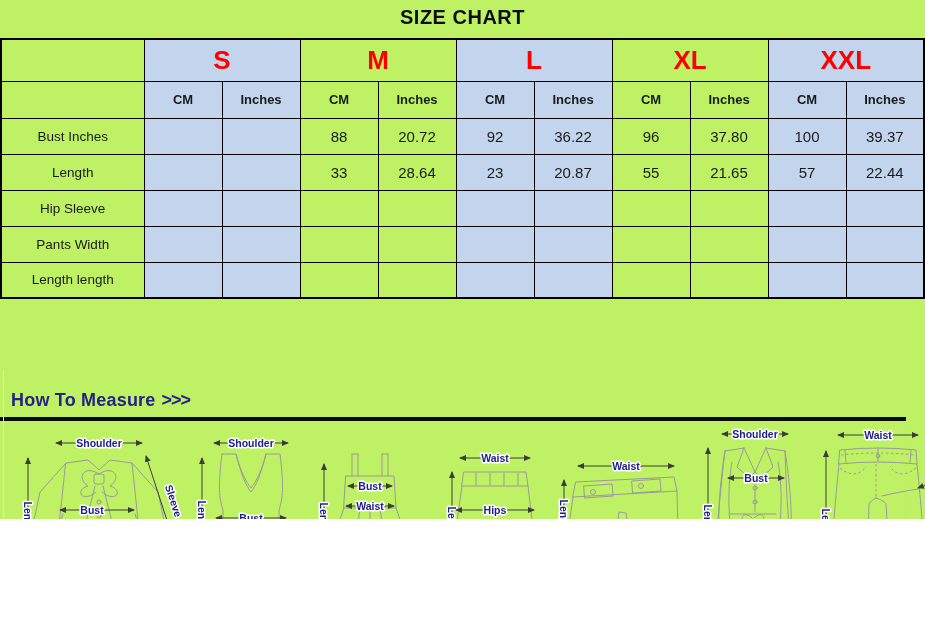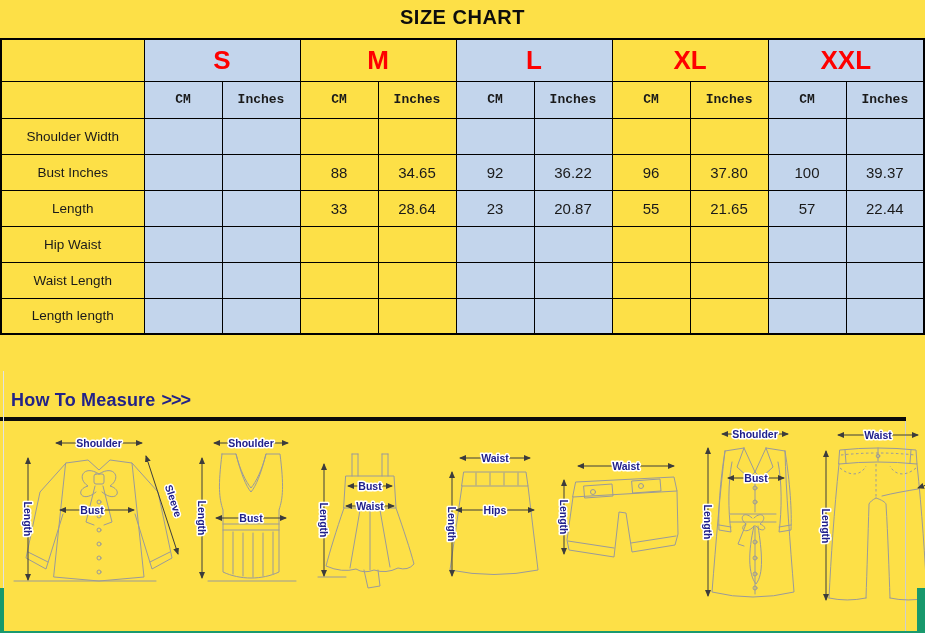--- a/index.html
+++ b/index.html
@@ -1,32 +1,32 @@
 <!DOCTYPE html>
 <html><head>
 <meta charset="utf-8">
 <style>
   html,body{margin:0;padding:0;background:#fff;}
-  .page{position:relative;width:925px;height:633px;background:#fde047;
+  .page{position:relative;width:925px;height:519px;background:#bef264;
         font-family:"Liberation Sans",sans-serif;overflow:hidden;}
 
   
   .title{position:absolute;top:6px;left:0;width:925px;text-align:center;
          font-size:20px;font-weight:bold;color:#0d0d0d;letter-spacing:.5px;}
 
   
   table.size-table{position:absolute;top:38px;left:0;width:925px;
         border-collapse:collapse;table-layout:fixed;border:2px solid #000;}
   table.size-table td{border:1px solid #000;text-align:center;vertical-align:middle;
         padding:0;overflow:hidden;color:#1a1a1a;}
   .blue{background:#c3d5ec;}
   tr.size-row{height:42px;}
   tr.size-row td.size{font-size:26px;font-weight:bold;color:#fe0000;}
   tr.unit-row{height:37px;}
-  tr.unit-row td{font-size:13px;font-weight:bold;font-family:Liberation Mono, monospace;}
+  tr.unit-row td{font-size:13px;font-weight:bold;}
   tr.data-row{height:36px;}
   tr.data-row td{font-size:15px;}
   tr.data-row td.lbl{font-size:13.5px;}
 
   
   .measure-heading{position:absolute;left:11px;top:390px;color:#232387;
         font-size:18px;font-weight:bold;letter-spacing:.2px;text-align:right;}
   .measure-heading .chev{letter-spacing:-1px;margin-left:6px;}
   .rule{position:absolute;left:0;top:417px;width:906px;height:4px;background:#0b0b0b;}
   .edge-line-right{position:absolute;left:905px;top:421px;width:1px;height:212px;background:#cfcfcf;}
@@ -84,38 +84,25 @@
       <td>Inches</td>
       <td class="blue">CM</td>
       <td class="blue">Inches</td>
       <td>CM</td>
       <td>Inches</td>
       <td class="blue">CM</td>
       <td class="blue">Inches</td>
     </tr>
 
     <tr class="data-row">
-      <td class="lbl">Shoulder Width</td>
-      <td class="blue"></td>
-      <td class="blue"></td>
-      <td></td>
-      <td></td>
-      <td class="blue"></td>
-      <td class="blue"></td>
-      <td></td>
-      <td></td>
-      <td class="blue"></td>
-      <td class="blue"></td>
-    </tr>
-    <tr class="data-row">
       <td class="lbl">Bust Inches</td>
       <td class="blue"></td>
       <td class="blue"></td>
       <td>88</td>
-      <td>34.65</td>
+      <td>20.72</td>
       <td class="blue">92</td>
       <td class="blue">36.22</td>
       <td>96</td>
       <td>37.80</td>
       <td class="blue">100</td>
       <td class="blue">39.37</td>
     </tr>
     <tr class="data-row">
       <td class="lbl">Length</td>
       <td class="blue"></td>
@@ -123,34 +110,34 @@
       <td>33</td>
       <td>28.64</td>
       <td class="blue">23</td>
       <td class="blue">20.87</td>
       <td>55</td>
       <td>21.65</td>
       <td class="blue">57</td>
       <td class="blue">22.44</td>
     </tr>
     <tr class="data-row">
-      <td class="lbl">Hip Waist</td>
-      <td class="blue"></td>
-      <td class="blue"></td>
-      <td></td>
-      <td></td>
-      <td class="blue"></td>
-      <td class="blue"></td>
-      <td></td>
-      <td></td>
-      <td class="blue"></td>
-      <td class="blue"></td>
-    </tr>
-    <tr class="data-row">
-      <td class="lbl">Waist Length</td>
+      <td class="lbl">Hip Sleeve</td>
+      <td class="blue"></td>
+      <td class="blue"></td>
+      <td></td>
+      <td></td>
+      <td class="blue"></td>
+      <td class="blue"></td>
+      <td></td>
+      <td></td>
+      <td class="blue"></td>
+      <td class="blue"></td>
+    </tr>
+    <tr class="data-row">
+      <td class="lbl">Pants Width</td>
       <td class="blue"></td>
       <td class="blue"></td>
       <td></td>
       <td></td>
       <td class="blue"></td>
       <td class="blue"></td>
       <td></td>
       <td></td>
       <td class="blue"></td>
       <td class="blue"></td>

